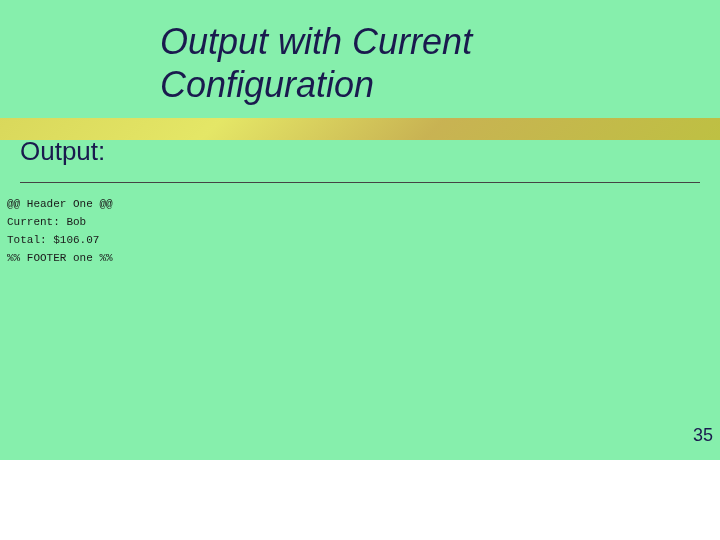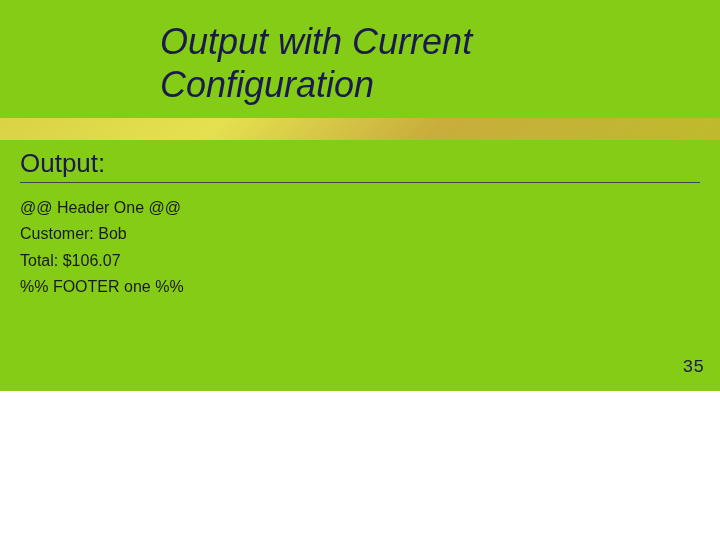--- a/index.html
+++ b/index.html
@@ -12,22 +12,22 @@
       width: 720px;
       height: 540px;
       background: #ffffff;
       font-family: Arial, sans-serif;
       position: relative;
       overflow: hidden;
     }
 
     .slide-container {
       width: 720px;
-      height: 391px;
-      background: #84cc16;
+      height: 460px;
+      background: #86efac;
       position: relative;
     }
 
     .title-area {
       position: absolute;
       top: 20px;
       left: 160px;
       right: 40px;
     }
 
@@ -45,57 +45,57 @@
       top: 118px;
       left: 0px;
       right: 0px;
       height: 22px;
       background: linear-gradient(135deg, #e8d44d 0%, #f5e55a 30%, #d4a843 60%, #c8b830 100%);
       opacity: 0.85;
     }
 
     .output-label {
       position: absolute;
-      top: 148px;
+      top: 136px;
       left: 20px;
       font-family: Arial, Helvetica, sans-serif;
       font-size: 26px;
       color: #1a1a4e;
       font-weight: normal;
     }
 
     .divider-line {
       position: absolute;
       top: 182px;
       left: 20px;
       right: 20px;
       height: 1px;
       background: #444;
     }
 
     .code-block {
       position: absolute;
       top: 195px;
-      left: 20px;
-      font-family: Liberation Sans, sans-serif;
-      font-size: 16px;
+      left: 7px;
+      font-family: Liberation Mono, monospace;
+      font-size: 11px;
       color: #1a1a1a;
       line-height: 1.65;
     }
 
     .code-line {
       display: block;
       white-space: pre;
     }
 
     .page-number {
       position: absolute;
       bottom: 14px;
-      right: 16px;
-      font-family: Liberation Mono, monospace;
+      right: 7px;
+      font-family: Liberation Sans, sans-serif;
       font-size: 18px;
       color: #1a1a4e;
     }
   </style>
 </head>
 <body>
 
 <div class="slide-container">
 
   <div class="title-area">
@@ -104,20 +104,20 @@
   </div>
 
   <div class="yellow-bar"></div>
 
   <div class="output-label">Output:</div>
 
   <div class="divider-line"></div>
 
   <div class="code-block">
     <span class="code-line">@@ Header One @@</span>
-    <span class="code-line">Customer: Bob</span>
+    <span class="code-line">Current: Bob</span>
     <span class="code-line">Total: $106.07</span>
     <span class="code-line">%% FOOTER one %%</span>
   </div>
 
   <div class="page-number">35</div>
 
 </div>
 
 </body></html>

